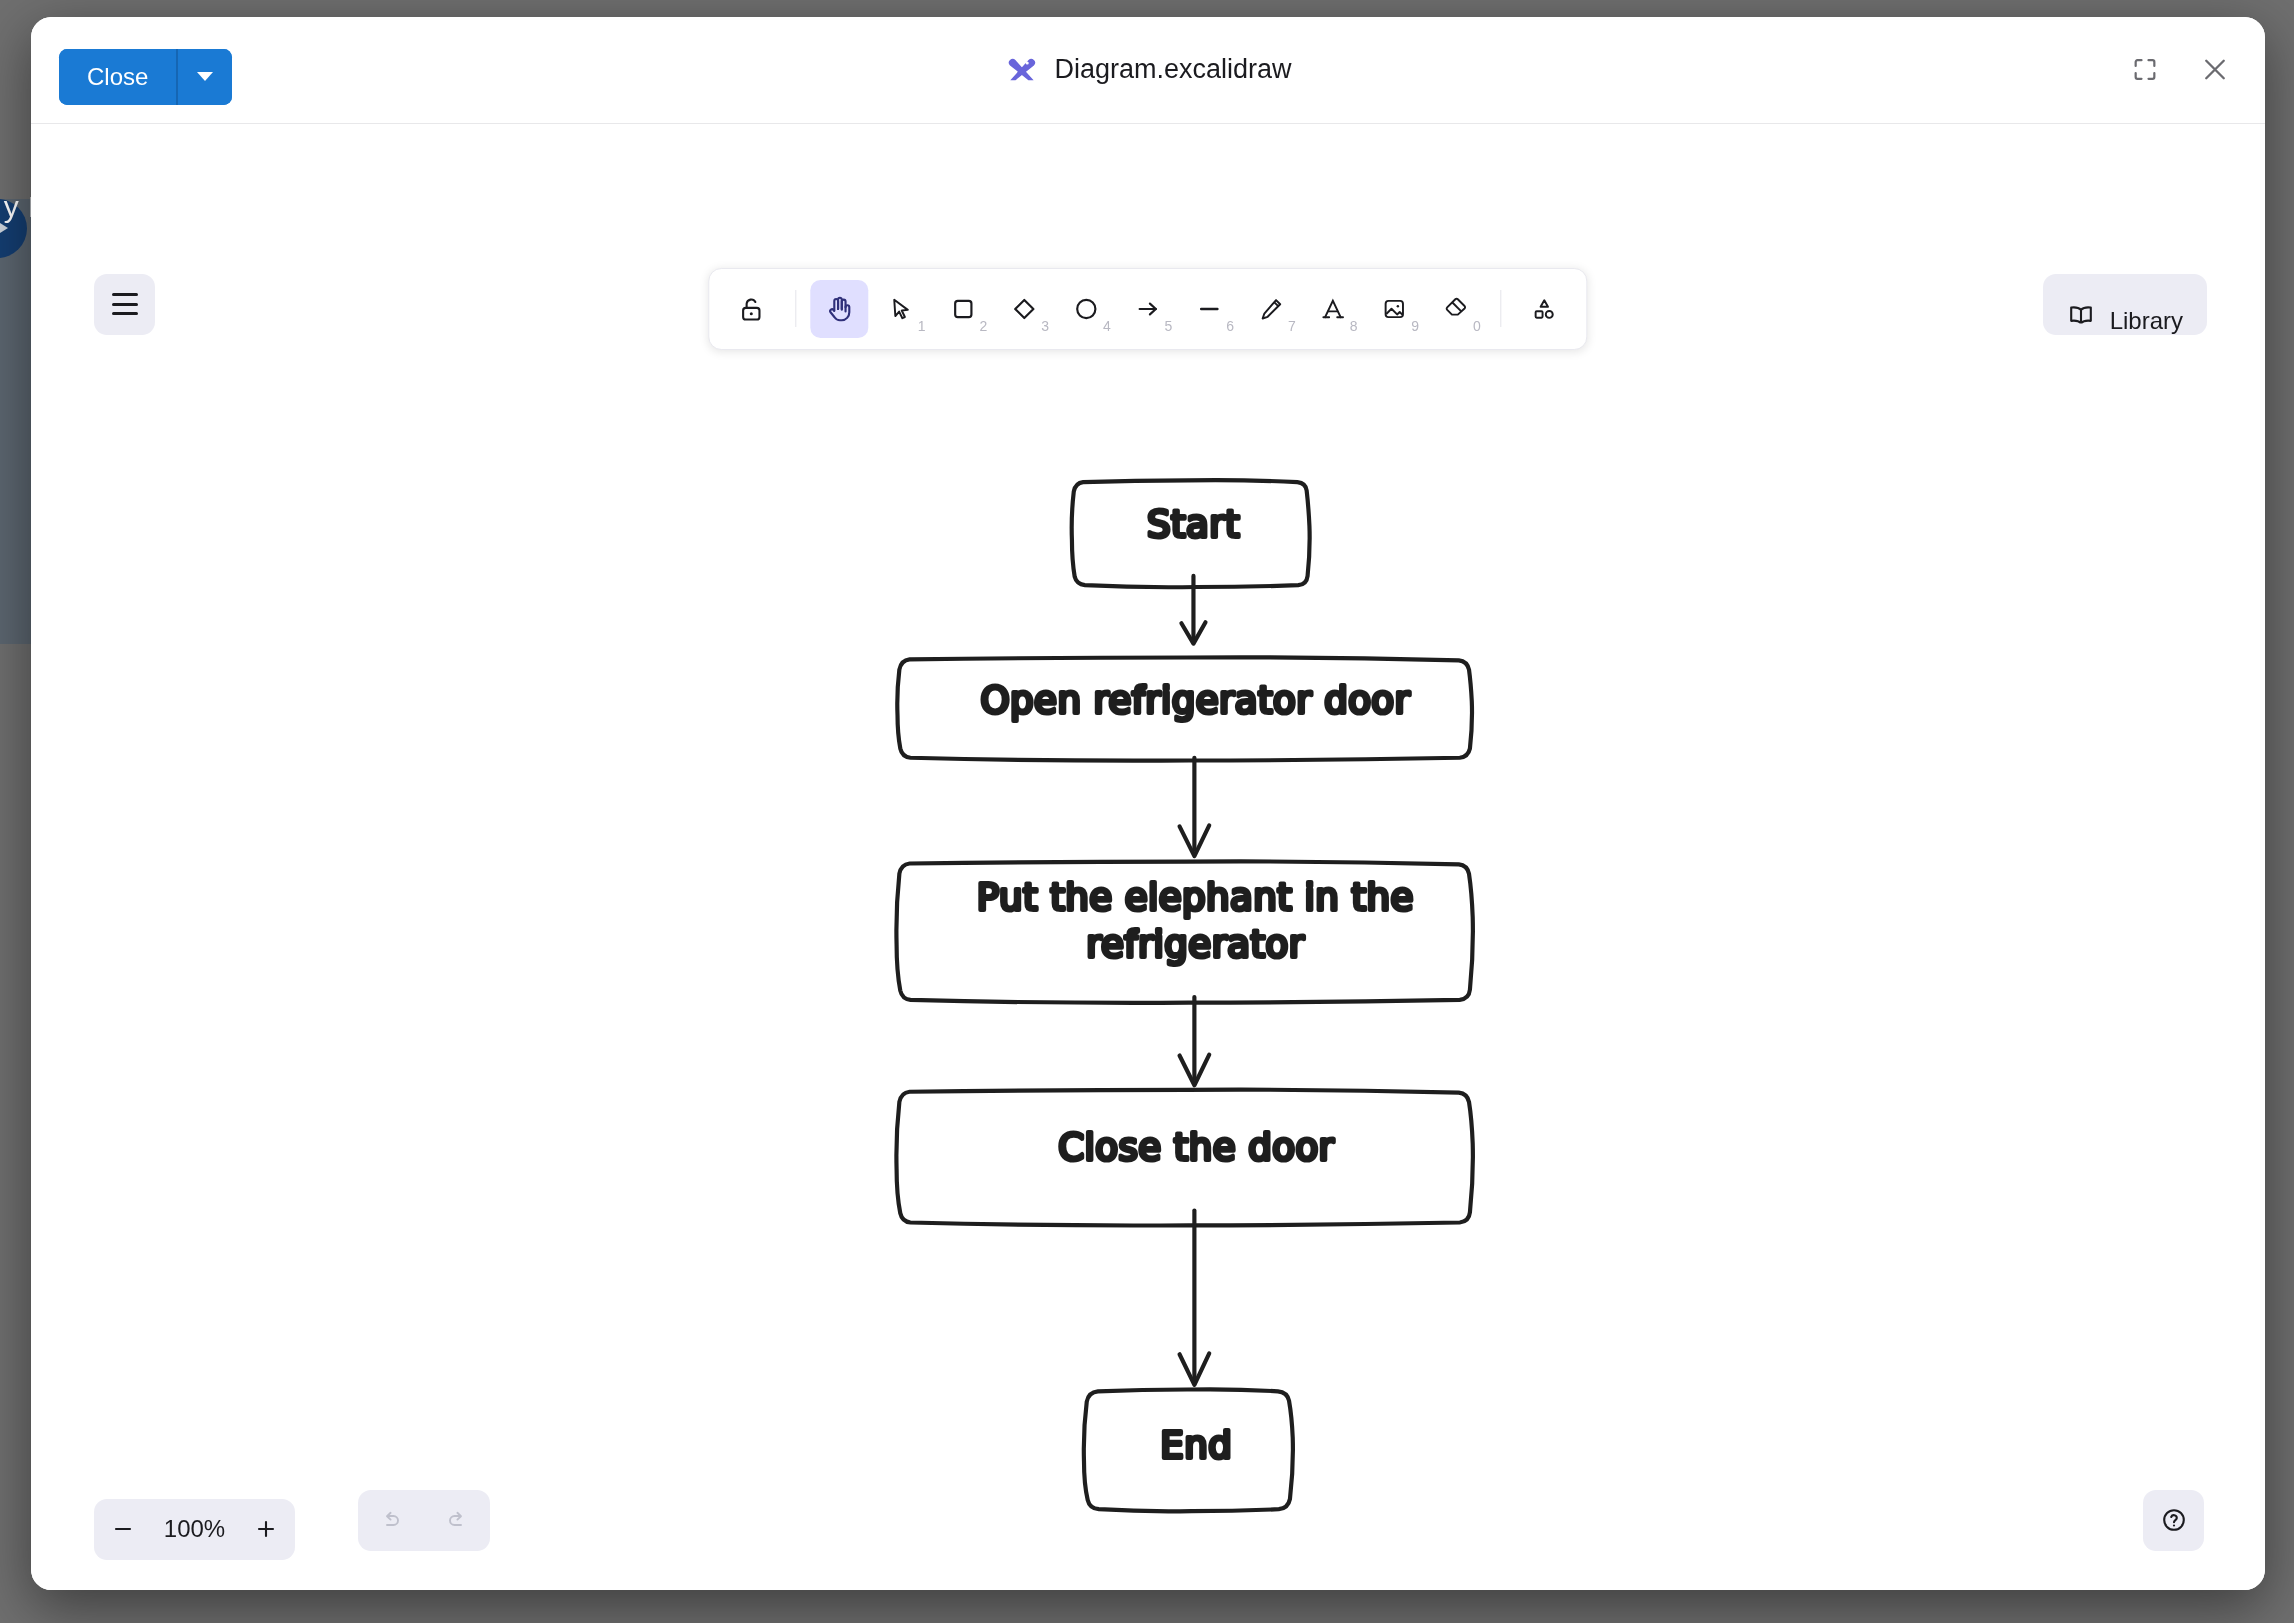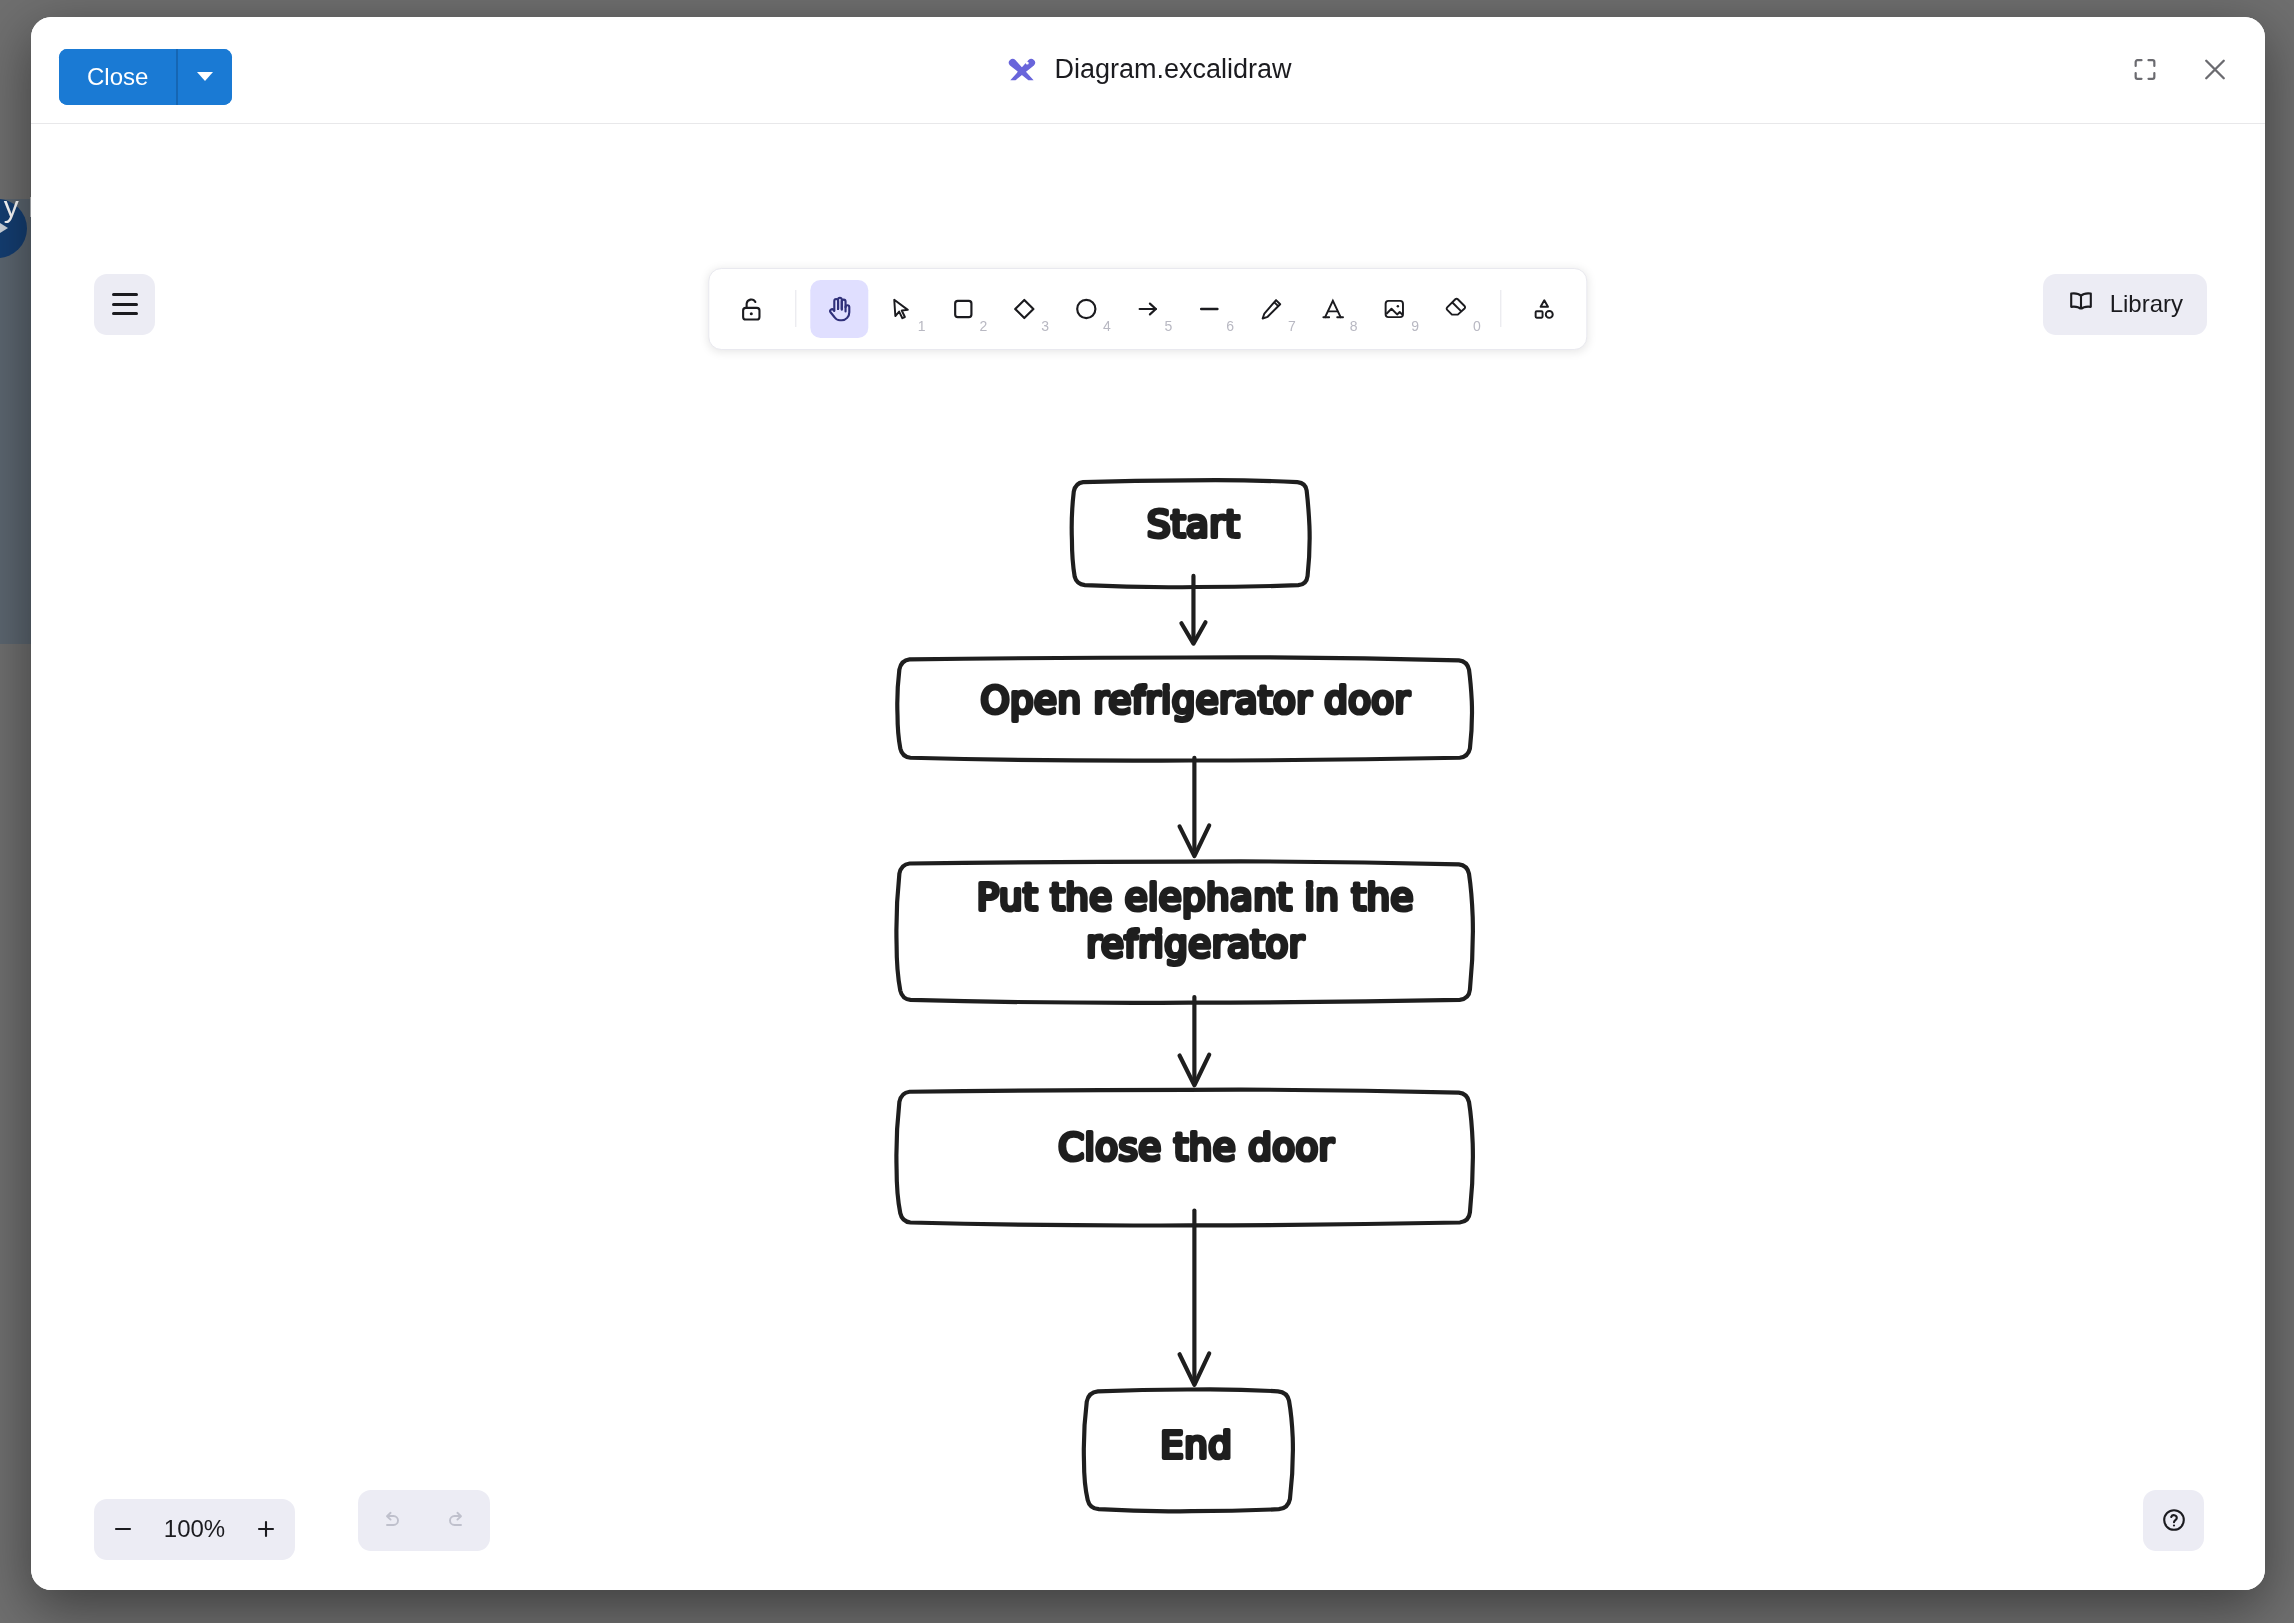--- a/index.html
+++ b/index.html
@@ -191,21 +191,21 @@
   }
 
   #library-button {
     position: absolute;
     right: 58px; top: 150px;
     height: 61px;
     padding: 0 24px;
     border: none; cursor: pointer;
     border-radius: 13px;
     background: #ececf4;
-    display: flex; align-items: center; gap: 15px;
+    display: flex; align-items: flex-end; gap: 15px;
     font-size: 24px;
     color: #1b1b1f;
     font-family: "Liberation Sans", sans-serif;
   }
 
   
   #canvas {
     position: absolute;
     inset: 0;
   }

